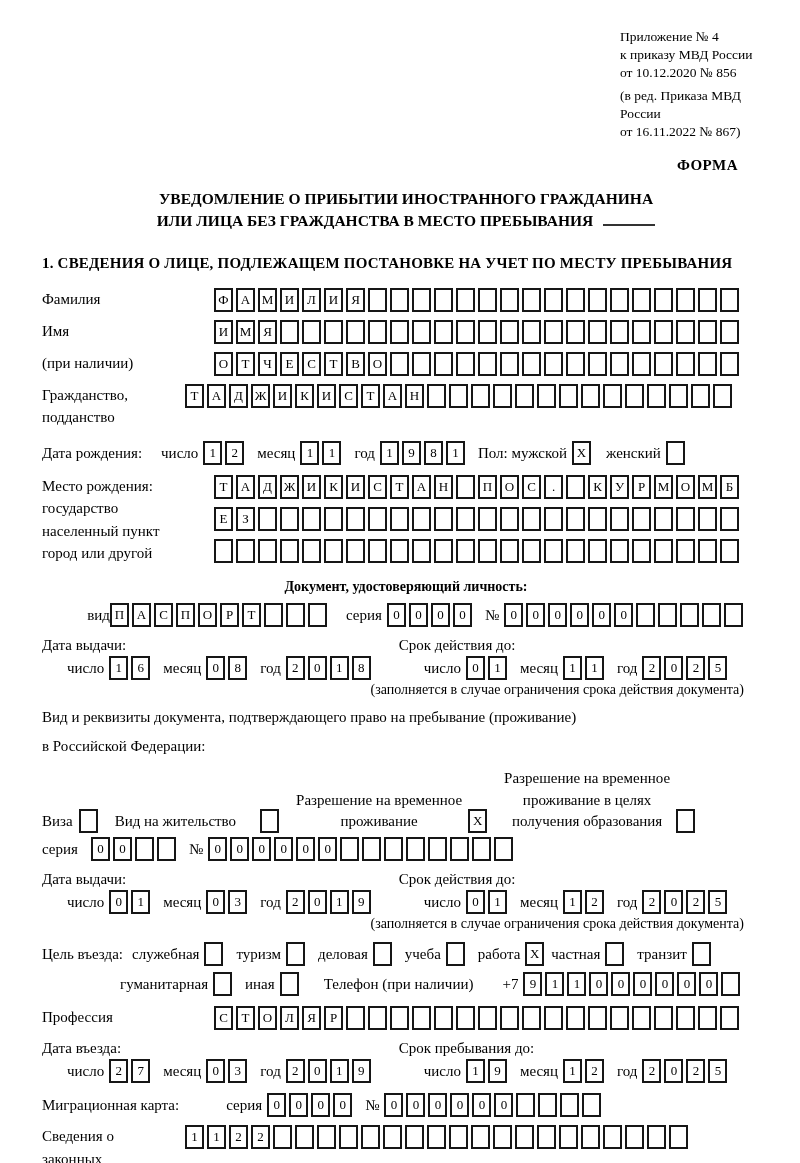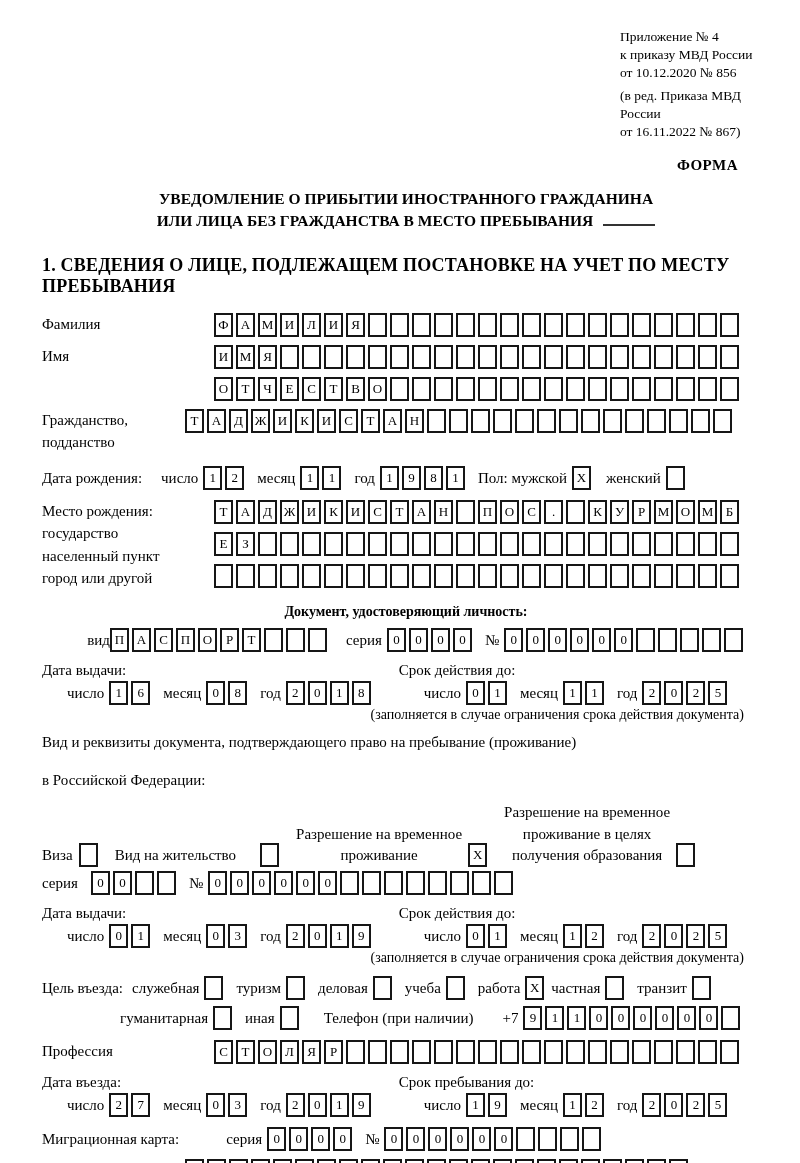--- a/index.html
+++ b/index.html
@@ -10,21 +10,21 @@
   }
   .page{padding:28px 30px 0 42px;}
   
   .hnote{margin-left:578px;line-height:1.32;font-size:13.5px;}
   .hnote .grp2{margin-top:6px;}
   .forma{text-align:right;padding-right:32px;font-weight:bold;margin-top:16px;font-size:15px;letter-spacing:.5px;}
   
   .title{text-align:center;font-weight:bold;font-size:15.5px;margin-top:14px;line-height:1.45;}
   .t2wrap{white-space:nowrap;}
   .t-underline{display:inline-block;width:52px;border-bottom:2px solid #333;height:14px;margin-left:10px;}
-  .sect{font-weight:bold;font-size:18px;margin-top:22px;letter-spacing:.2px;}
+  .sect{font-weight:bold;font-size:15px;margin-top:22px;letter-spacing:.2px;}
   
   .cells{white-space:nowrap;line-height:0;}
   .cell{
     display:inline-block;width:15px;height:20px;border:2px solid #161616;
     margin-right:3px;text-align:center;vertical-align:top;
     font-size:13px;line-height:20px;background:#fff;font-family:"Liberation Serif",serif;
   }
   .frow{display:flex;align-items:flex-start;margin-top:8px;}
   .frow .lab{line-height:1.5;}
   .w170{width:172px;flex:0 0 172px;}
@@ -74,20 +74,21 @@
     <div class="cells"><span class="cell">Ф</span><span class="cell">А</span><span class="cell">М</span><span class="cell">И</span><span class="cell">Л</span><span class="cell">И</span><span class="cell">Я</span><span class="cell"></span><span class="cell"></span><span class="cell"></span><span class="cell"></span><span class="cell"></span><span class="cell"></span><span class="cell"></span><span class="cell"></span><span class="cell"></span><span class="cell"></span><span class="cell"></span><span class="cell"></span><span class="cell"></span><span class="cell"></span><span class="cell"></span><span class="cell"></span><span class="cell"></span></div>
   </div>
 
   <div class="frow">
     <div class="lab w170">Имя</div>
     <div class="cells"><span class="cell">И</span><span class="cell">М</span><span class="cell">Я</span><span class="cell"></span><span class="cell"></span><span class="cell"></span><span class="cell"></span><span class="cell"></span><span class="cell"></span><span class="cell"></span><span class="cell"></span><span class="cell"></span><span class="cell"></span><span class="cell"></span><span class="cell"></span><span class="cell"></span><span class="cell"></span><span class="cell"></span><span class="cell"></span><span class="cell"></span><span class="cell"></span><span class="cell"></span><span class="cell"></span><span class="cell"></span></div>
   </div>
 
   <div class="frow">
     <div class="lab w170">
+      <div>(при наличии)</div>
     </div>
     <div class="cells"><span class="cell">О</span><span class="cell">Т</span><span class="cell">Ч</span><span class="cell">Е</span><span class="cell">С</span><span class="cell">Т</span><span class="cell">В</span><span class="cell">О</span><span class="cell"></span><span class="cell"></span><span class="cell"></span><span class="cell"></span><span class="cell"></span><span class="cell"></span><span class="cell"></span><span class="cell"></span><span class="cell"></span><span class="cell"></span><span class="cell"></span><span class="cell"></span><span class="cell"></span><span class="cell"></span><span class="cell"></span><span class="cell"></span></div>
   </div>
 
   <div class="frow">
     <div class="lab w145">
       <div>Гражданство,</div>
       <div>подданство</div>
     </div>
     <div class="cells"><span class="cell">Т</span><span class="cell">А</span><span class="cell">Д</span><span class="cell">Ж</span><span class="cell">И</span><span class="cell">К</span><span class="cell">И</span><span class="cell">С</span><span class="cell">Т</span><span class="cell">А</span><span class="cell">Н</span><span class="cell"></span><span class="cell"></span><span class="cell"></span><span class="cell"></span><span class="cell"></span><span class="cell"></span><span class="cell"></span><span class="cell"></span><span class="cell"></span><span class="cell"></span><span class="cell"></span><span class="cell"></span><span class="cell"></span><span class="cell"></span></div>
@@ -151,21 +152,21 @@
         <span class="inlab">месяц</span>
         <span class="cells"><span class="cell">1</span><span class="cell">1</span></span>
         <span class="inlab">год</span>
         <span class="cells"><span class="cell">2</span><span class="cell">0</span><span class="cell">2</span><span class="cell">5</span></span>
       </div>
     </div>
   </div>
   <div class="dnote">(заполняется в случае ограничения срока действия документа)</div>
 
   <div class="plain">Вид и реквизиты документа, подтверждающего право на пребывание (проживание)</div>
-  <div class="plain" style="margin-top:16px;">в Российской Федерации:</div>
+  <div class="plain" style="margin-top:7px;">в Российской Федерации:</div>
 
   <div class="optrow">
     <span class="olab">Виза</span>
     <span class="cells"><span class="cell"></span></span>
     <span class="olab ogap">Вид на жительство</span>
     <span class="cells" style="margin-left:18px;"><span class="cell"></span></span>
     <span class="ml2 ogap">
       <span>Разрешение на временное</span><br>
       <span>проживание</span>
     </span>

